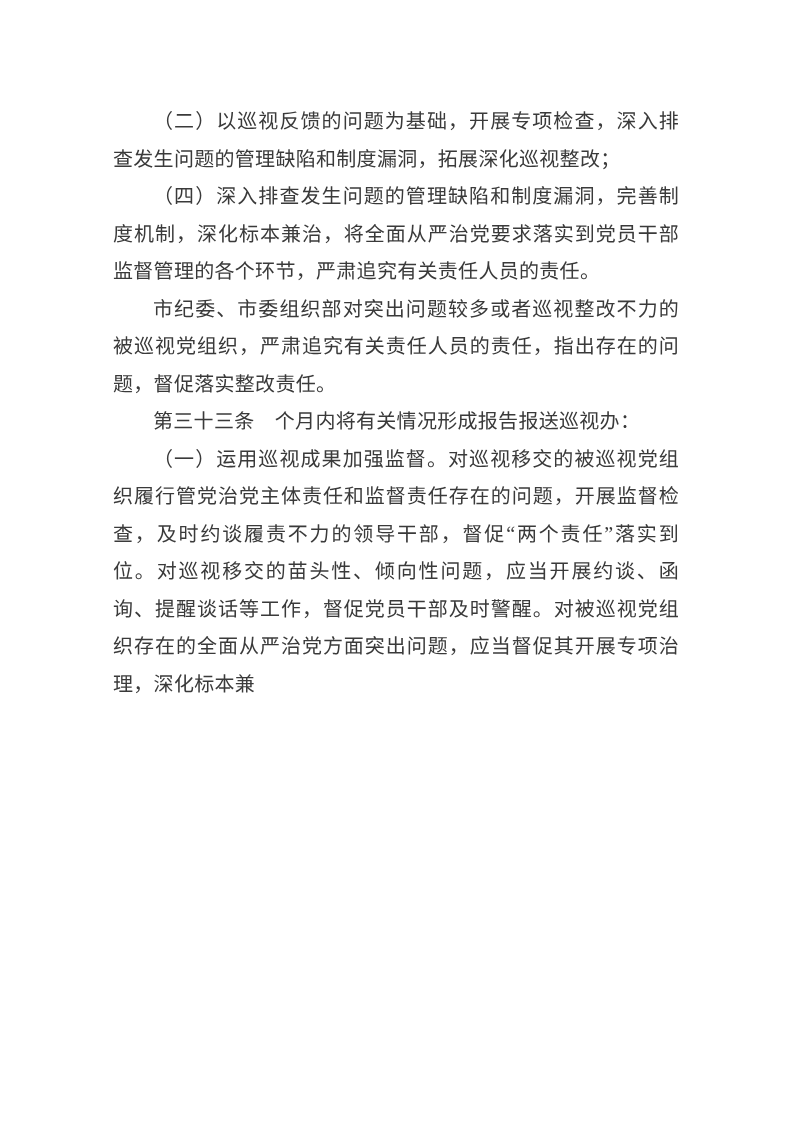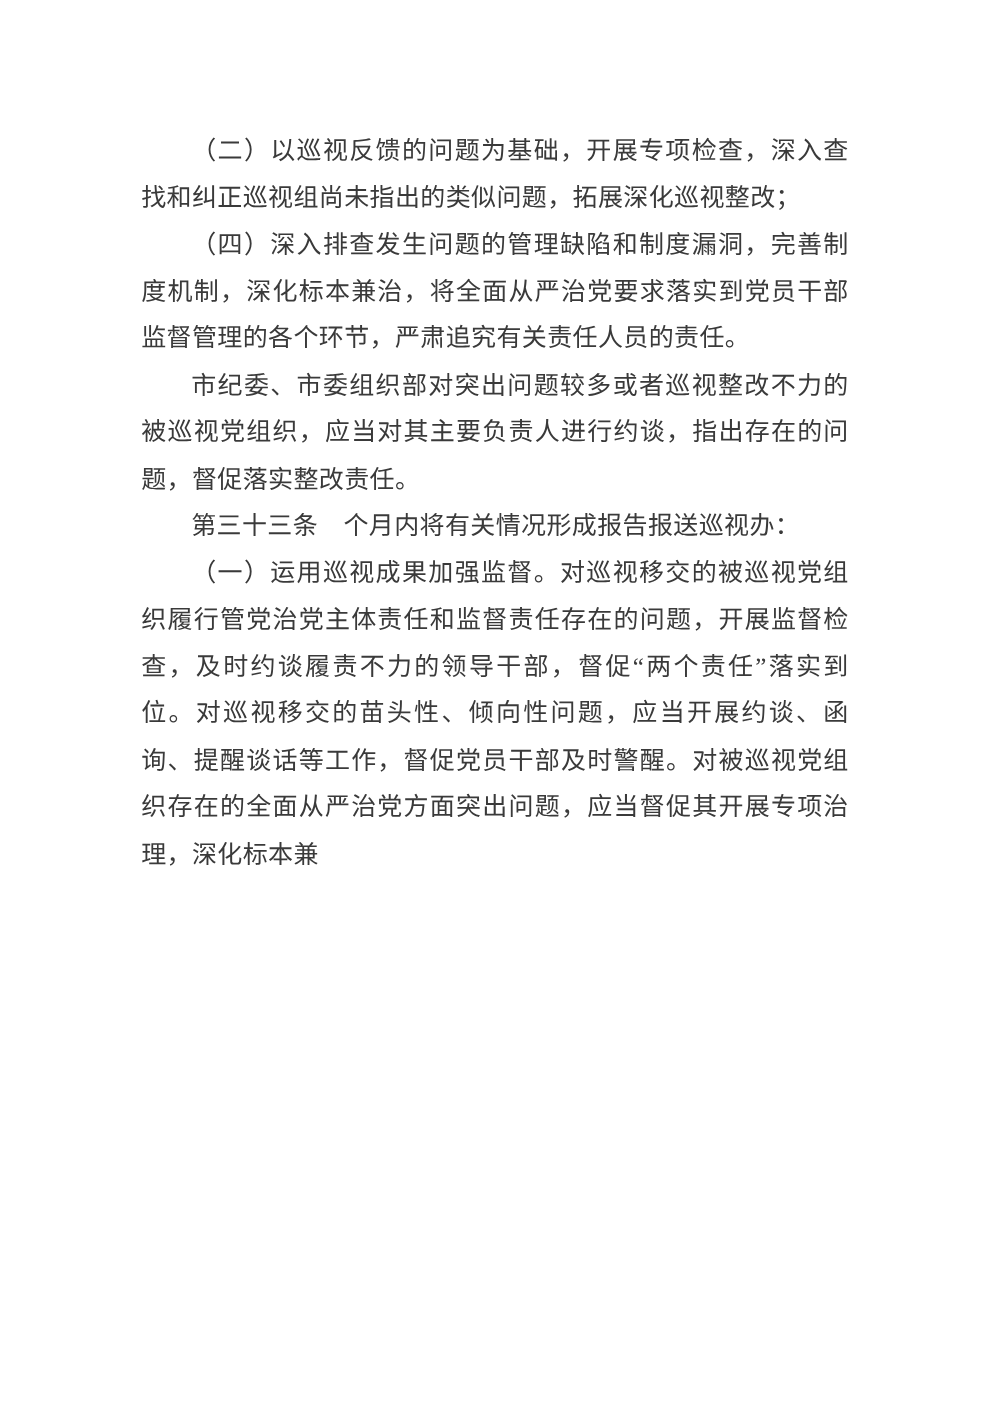--- a/index.html
+++ b/index.html
@@ -30,19 +30,19 @@
     padding: 0;
     text-indent: 2em;
     letter-spacing: 0.3px;
   }
 </style>
 </head>
 <body>
 
 <div class="page">
   <div class="text-block">
-    <p>（二）以巡视反馈的问题为基础，开展专项检查，深入查找和纠正巡视组尚未指出的类似问题，拓展深化巡视整改；</p>
+    <p>（二）以巡视反馈的问题为基础，开展专项检查，深入排查发生问题的管理缺陷和制度漏洞，拓展深化巡视整改；</p>
     <p>（四）深入排查发生问题的管理缺陷和制度漏洞，完善制度机制，深化标本兼治，将全面从严治党要求落实到党员干部监督管理的各个环节，严肃追究有关责任人员的责任。</p>
-    <p>市纪委、市委组织部对突出问题较多或者巡视整改不力的被巡视党组织，应当对其主要负责人进行约谈，指出存在的问题，督促落实整改责任。</p>
+    <p>市纪委、市委组织部对突出问题较多或者巡视整改不力的被巡视党组织，严肃追究有关责任人员的责任，指出存在的问题，督促落实整改责任。</p>
     <p>第三十三条　个月内将有关情况形成报告报送巡视办：</p>
     <p>（一）运用巡视成果加强监督。对巡视移交的被巡视党组织履行管党治党主体责任和监督责任存在的问题，开展监督检查，及时约谈履责不力的领导干部，督促“两个责任”落实到位。对巡视移交的苗头性、倾向性问题，应当开展约谈、函询、提醒谈话等工作，督促党员干部及时警醒。对被巡视党组织存在的全面从严治党方面突出问题，应当督促其开展专项治理，深化标本兼</p>
   </div>
 </div>
 
 </body></html>

